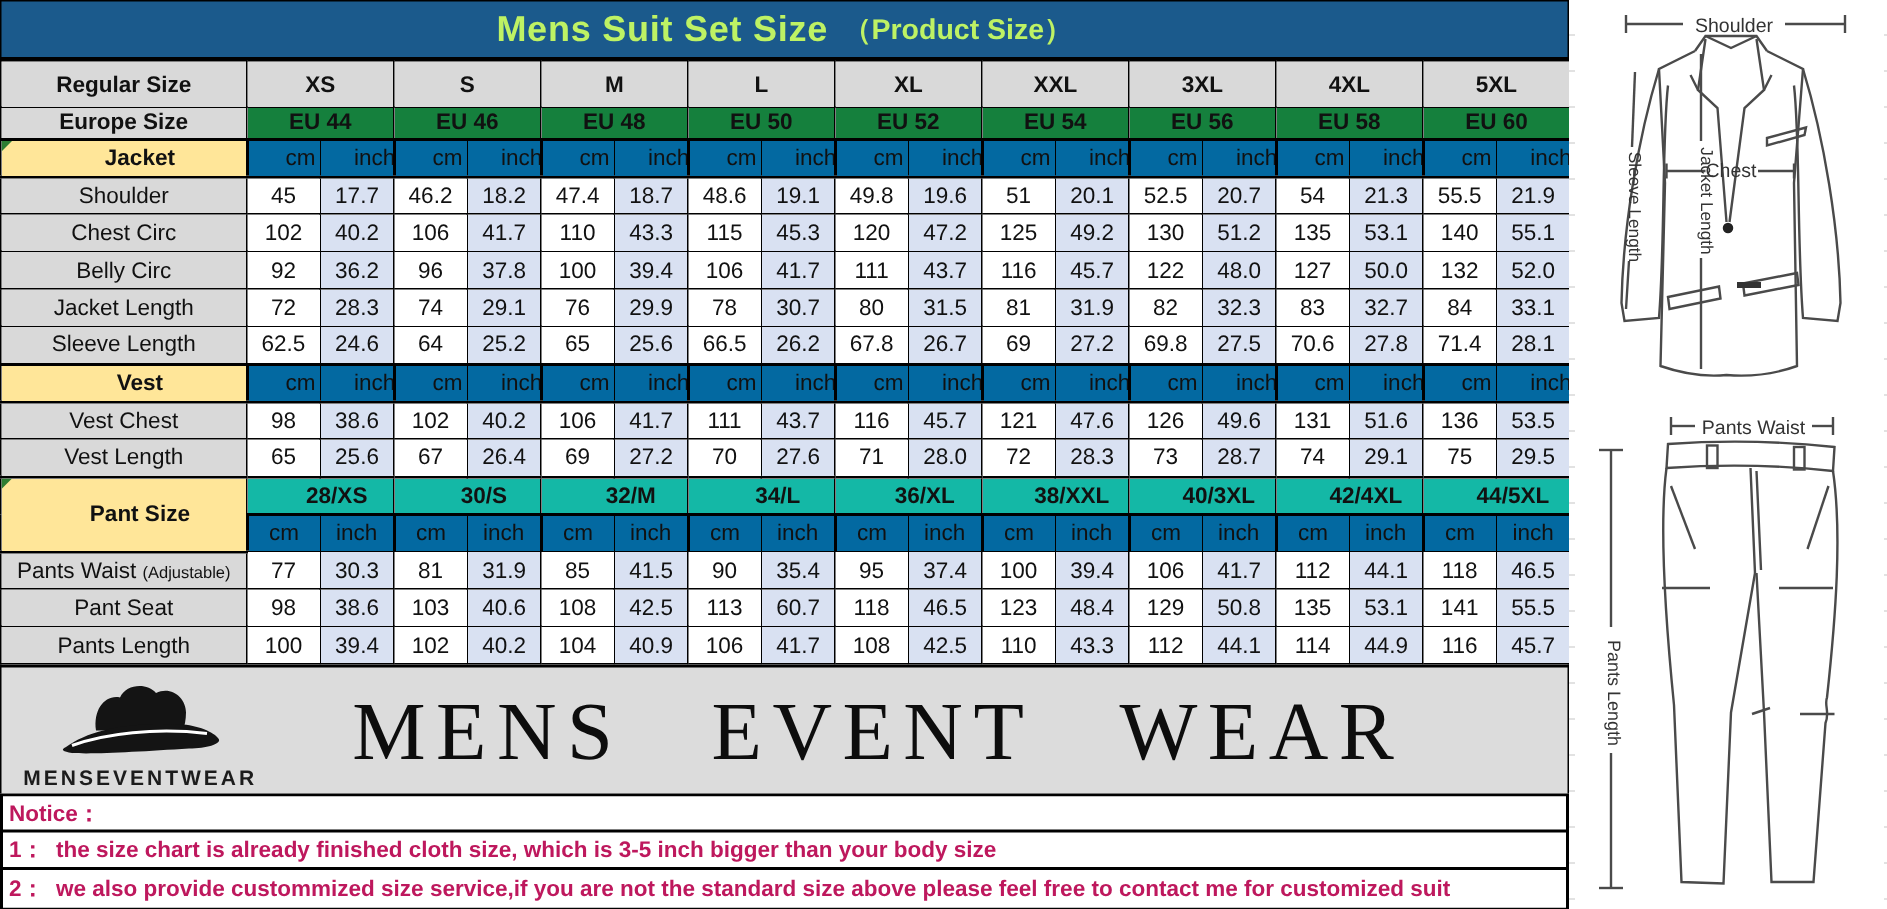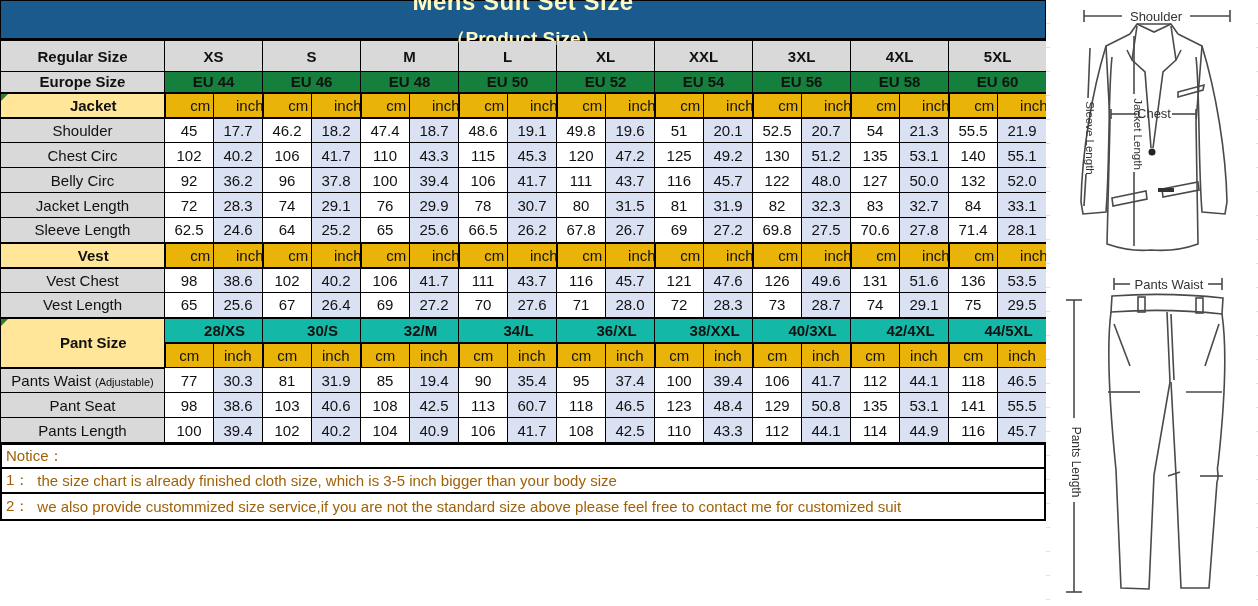--- a/index.html
+++ b/index.html
@@ -8,40 +8,40 @@
     font-family:"Liberation Sans", sans-serif;
     background:#fff; position:relative;
   }
   .sheet { position:absolute; inset:0; }
 
   
   .left-area { position:absolute; left:0; top:0; width:1046px; height:606px; }
 
   .title-bar {
     height:40px; background:#1b5a8c; border:1px solid #000; border-bottom:2px solid #000;
-    display:flex; align-items:center; justify-content:center; gap:10px; color:#fef9c3;flex-direction:column;
+    display:flex; align-items:center; justify-content:center; gap:10px; color:#bef264;
   }
   .title-main { font-size:24px; font-weight:bold; letter-spacing:.5px; }
   .title-sub  { font-size:19px; font-weight:bold; }
 
   table.size-table { border-collapse:collapse; table-layout:fixed; width:1046px; }
   table.size-table td {
     border:1px solid #000; text-align:center; vertical-align:middle;
     font-size:15px; color:#111; overflow:hidden; white-space:nowrap; position:relative;
   }
   tr.r-regular td { height:31px;text-align:center; }
   tr.r-europe  td { height:21px; }
   tr.r-std     td { height:25px; }
 
   td.lbl        { background:#d9d9d9; }
   td.lbl-strong { background:#d9d9d9; font-weight:bold; font-size:18px; }
   td.size-hdr   { background:#d9d9d9; font-weight:bold; font-size:18px; border-left:2px solid #000;margin-top:18px; }
   td.eu         { background:#15803d; font-weight:bold; font-size:15px; border-left:2px solid #000; }
   td.sec        { background:#ffe699; font-weight:bold; font-size:19px; }
-  td.unit       { background:#eab308; font-size:15px; }
+  td.unit       { background:#0369a1; font-size:15px; }
   td.unit.cm    { border-left:2px solid #000; }
   td.psize      { background:#14b8a6; font-weight:bold; font-size:17px; border-left:2px solid #000; }
   td.v-cm       { background:#fff; border-left:2px solid #000; }
   td.v-in       { background:#d9e1f2; }
   tr.sec-row td { border-top:2px solid #000; border-bottom:2px solid #000;padding-left:22px; }
   td .suffix    { font-size:11px; }
 
   .green-tri::before {
     content:""; position:absolute; left:0; top:0; width:0; height:0;
     border-top:7px solid #2e7d32; border-right:7px solid transparent;
@@ -56,21 +56,21 @@
   .brand-name  { font-size:14px; font-weight:bold; letter-spacing:2px; color:#1c1c1c; margin-top:1px; }
   .logo-big {
     flex:1; text-align:center; font-family:"Liberation Serif", serif;
     font-size:55px; color:#0d0d0d; letter-spacing:7px; word-spacing:38px; padding-right:60px;
   }
 
   
   .notice-box { border:2px solid #000; border-top:2px solid #000; }
   .notice-row {
     border-top:2px solid #000; background:#fff; display:flex; align-items:center;
-    font-size:15px; color:#a16207; padding-left:4px; gap:8px;
+    font-size:15px; color:#be185d; padding-left:4px; gap:8px;font-weight:bold;
   }
   .notice-row:first-child { border-top:none; }
   .nr-title { height:22px; }
   .nr-1 { height:25px; }
   .nr-2 { height:27px; }
 
   
   .right-area {
     position:absolute; left:1046px; top:0; width:212px; height:606px; background:#fff;
     background-image:repeating-linear-gradient(to bottom, transparent 0 23px, #e2e2e2 23px 24px);
@@ -358,21 +358,21 @@
             <td class="unit cm">cm</td>
             <td class="unit">inch</td>
           </tr>
           <tr class="r-std">
             <td class="lbl">Pants Waist <span class="suffix">(Adjustable)</span></td>
             <td class="v-cm">77</td>
             <td class="v-in">30.3</td>
             <td class="v-cm">81</td>
             <td class="v-in">31.9</td>
             <td class="v-cm">85</td>
-            <td class="v-in">19.4</td>
+            <td class="v-in">41.5</td>
             <td class="v-cm">90</td>
             <td class="v-in">35.4</td>
             <td class="v-cm">95</td>
             <td class="v-in">37.4</td>
             <td class="v-cm">100</td>
             <td class="v-in">39.4</td>
             <td class="v-cm">106</td>
             <td class="v-in">41.7</td>
             <td class="v-cm">112</td>
             <td class="v-in">44.1</td>
@@ -417,20 +417,31 @@
             <td class="v-cm">112</td>
             <td class="v-in">44.1</td>
             <td class="v-cm">114</td>
             <td class="v-in">44.9</td>
             <td class="v-cm">116</td>
             <td class="v-in">45.7</td>
           </tr>
         </tbody>
     </table>
 
+    <div class="logo-strip">
+      <div class="brand-block">
+        <svg width="120" height="56" viewBox="0 0 120 56">
+          <path d="M30,34 C28,20 36,10 46,12 C50,3 64,2 70,9 C80,4 90,12 90,22 C90,27 89,31 88,34 Z" fill="#141414"></path>
+          <path d="M10,45 C25,34 50,28 88,30 C100,31 110,36 112,40 C113,43 104,46 92,46 C60,48 28,50 14,49 C8,48 6,47 10,45 Z" fill="#141414"></path>
+          <path d="M14,44 C36,36 70,32 104,36" stroke="#fff" stroke-width="2" fill="none"></path>
+        </svg>
+        <div class="brand-name">MENSEVENTWEAR</div>
+      </div>
+      <div class="logo-big">MENS  EVENT  WEAR</div>
+    </div>
 
     <div class="notice-box">
       <div class="notice-row nr-title">Notice：</div>
       <div class="notice-row nr-1">
         <span>1：</span>
         <span>the size chart is already finished cloth size, which is 3-5 inch bigger than your body size</span>
       </div>
       <div class="notice-row nr-2">
         <span>2：</span>
         <span>we also provide custommized size service,if you are not the standard size above please feel free to contact me for customized suit</span>

